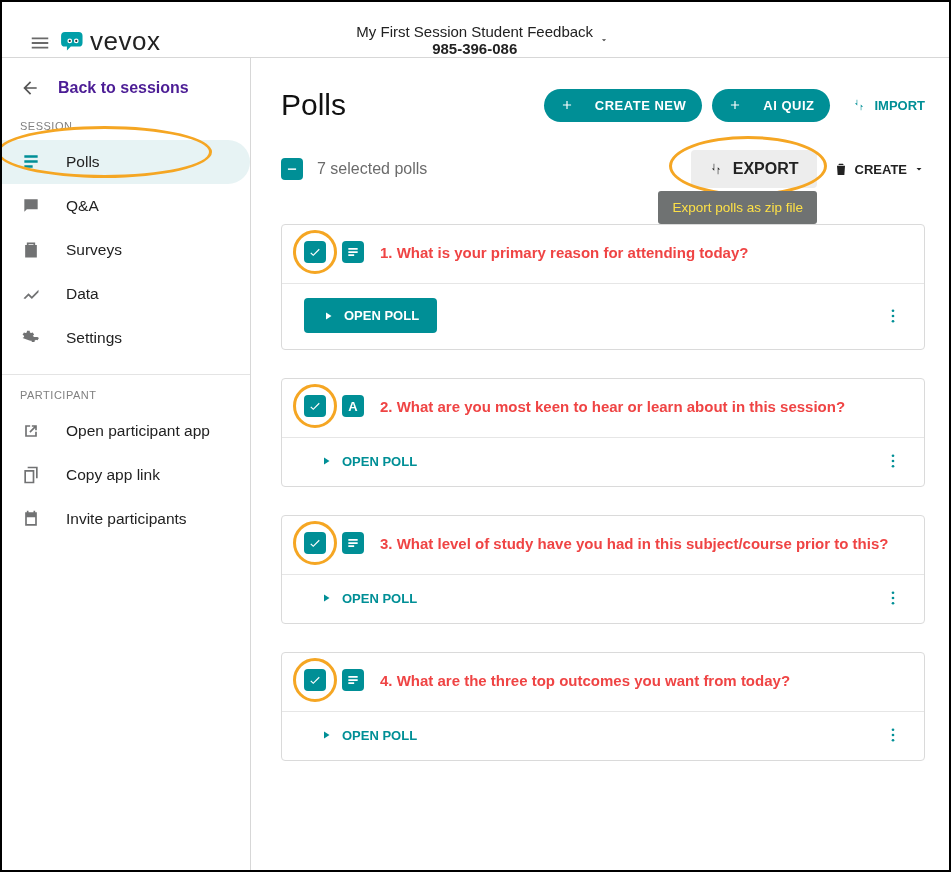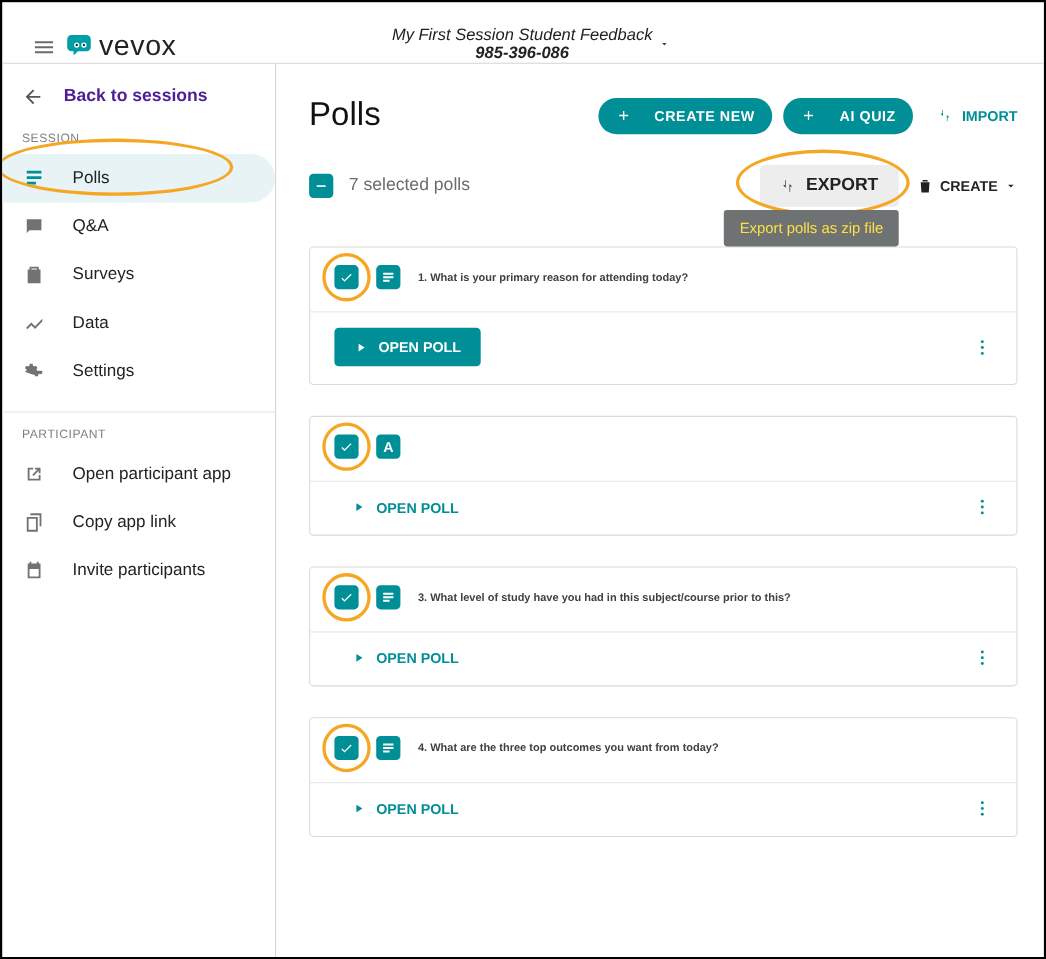--- a/index.html
+++ b/index.html
@@ -5,21 +5,21 @@
   * { box-sizing: border-box; margin: 0; padding: 0; font-family: -apple-system, BlinkMacSystemFont, "Segoe UI", Helvetica, Arial, sans-serif; }
   body { background:#fff; color:#111; }
   .frame { width:951px; height:872px; border:2px solid #000; overflow:hidden; display:flex; flex-direction:column; }
 
   
   .topbar { height:56px; border-bottom:1px solid #d7d7d7; display:flex; align-items:flex-end; padding:0 24px; }
   .hamburger { width:28px; height:28px; display:flex; align-items:center; justify-content:center; color:#6a6a6a; margin-right:6px; cursor:pointer; }
   .logo { display:flex; align-items:center; gap:4px; }
   .logo-icon { width:26px; height:26px; }
   .logo-text { font-weight:300; font-size:26px; letter-spacing:0.5px; color:#222; }
-  .title-wrap { flex:1; display:flex; justify-content:center; align-items:center; gap:6px;font-style:italic; }
+  .title-wrap { flex:1; display:flex; justify-content:center; align-items:center; gap:6px; }
   .title-block { text-align:center; line-height:1.15; }
   .title-main { font-size:15px; color:#222; }
   .title-code { font-size:15px; font-weight:700; color:#222; }
   .title-caret { color:#444; }
 
   
   .main { flex:1; display:flex; overflow:hidden; }
   .sidebar { width:249px; border-right:1px solid #d7d7d7; padding-top:14px; }
   .content { flex:1; padding:30px 24px 0 30px; overflow:auto; }
 
@@ -54,21 +54,21 @@
   .toolbar-right { display:flex; align-items:center; gap:16px; position:relative; }
   .export-btn { background:#ededed; padding:10px 18px; border-radius:4px; display:flex; align-items:center; gap:10px; font-weight:700; font-size:16px; color:#222; cursor:pointer; }
   .delete-btn { display:flex; align-items:center; gap:6px; font-weight:700; font-size:13px; color:#222; cursor:pointer; }
   .tooltip { position:absolute; top:41px; right:108px; background:#6f7272; color:#fde047; font-size:13.5px; padding:9px 14px; border-radius:3px; white-space:nowrap; z-index:5; }
 
   
   .card { border:1px solid #dadada; border-radius:4px; margin-top:36px; }
   .card-top { display:flex; align-items:center; gap:16px; padding:16px 22px 20px 22px; }
   .chk { width:22px; height:22px; background:#008f96; border-radius:4px; display:flex; align-items:center; justify-content:center; flex:0 0 auto; }
   .type-badge { width:22px; height:22px; background:#008f96; border-radius:4px; display:flex; align-items:center; justify-content:center; color:#fff; font-weight:700; font-size:13px; flex:0 0 auto; }
-  .q-text { font-size:10px; font-weight:700; color:#404040;text-align:center; }
+  .q-text { font-size:15px; font-weight:700; color:#ef4444;text-align:center; }
   .card-sep { border-top:1px solid #e6e6e6; }
   .card-bottom { display:flex; align-items:center; justify-content:space-between; padding:14px 22px 16px 22px; }
   .open-pill { background:#008f96; color:#fff; padding:10px 18px; border-radius:4px; display:inline-flex; align-items:center; gap:10px; font-weight:700; font-size:13px; cursor:pointer; }
   .open-link { color:#008f96; font-weight:700; font-size:13px; display:inline-flex; align-items:center; gap:10px; cursor:pointer; padding-left:16px; }
   .dots { color:#008f96; cursor:pointer; }
 
   .card + .card { margin-top:28px; }
   .card .pos-rel { position:relative; }
 
   svg { display:block; }
@@ -305,20 +305,21 @@
             <div class="card-top">
               <div class="pos-rel">
                 <div class="chk">
                   <svg width="14" height="14" viewBox="0 0 24 24">
                     <path fill="#fff" d="M9 16.2l-3.5-3.5L4 14.1 9 19l11-11-1.4-1.4z"></path>
                   </svg>
                 </div>
                 <div class="circ" style="left: -11px; top: -11px; width: 44px; height: 44px;"></div>
               </div>
               <div class="type-badge">A</div>
+              <div class="q-text">2. What are you most keen to hear or learn about in this session?</div>
             </div>
             <div class="card-sep"></div>
             <div class="card-bottom">
               <div class="open-link">
                 <span>
                   <svg width="12" height="12" viewBox="0 0 24 24">
                     <path fill="#008f96" d="M8 5v14l11-7z"></path>
                   </svg>
                 </span>
                 <span>OPEN POLL</span>

